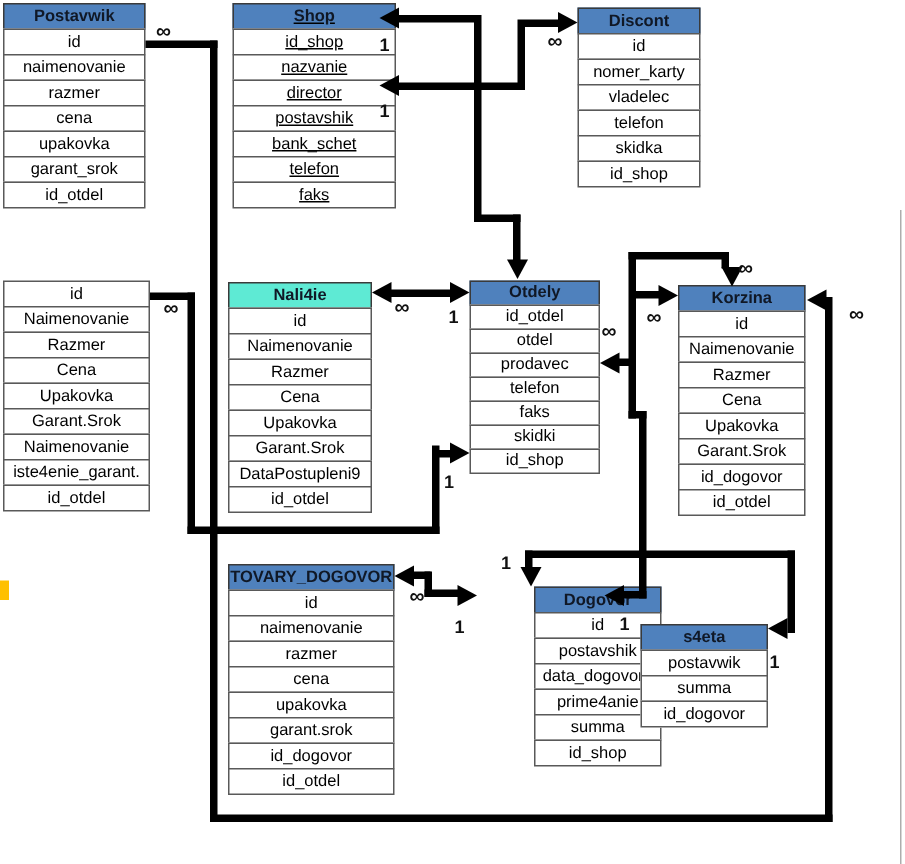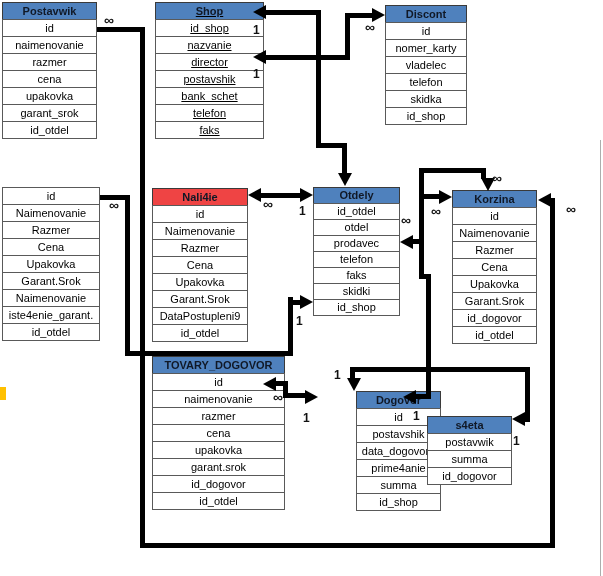--- a/index.html
+++ b/index.html
@@ -60,21 +60,21 @@
       <div class="row" style="height:16px;line-height:16px;">Naimenovanie</div>
       <div class="row" style="height:16px;line-height:16px;">Razmer</div>
       <div class="row" style="height:16px;line-height:16px;">Cena</div>
       <div class="row" style="height:16px;line-height:16px;">Upakovka</div>
       <div class="row" style="height:16px;line-height:16px;">Garant.Srok</div>
       <div class="row" style="height:16px;line-height:16px;">Naimenovanie</div>
       <div class="row" style="height:16px;line-height:16px;">iste4enie_garant.</div>
       <div class="row" style="height:16px;line-height:16px;">id_otdel</div>
     </div>
     <div class="entity" style="left:152px;top:188px;width:96px;">
-      <div class="hdr" style="background:#ef4444;height:16px;line-height:16px;">Nali4ie</div>
+      <div class="hdr" style="background:#5eead4;height:16px;line-height:16px;">Nali4ie</div>
       <div class="row" style="height:16px;line-height:16px;">id</div>
       <div class="row" style="height:16px;line-height:16px;">Naimenovanie</div>
       <div class="row" style="height:16px;line-height:16px;">Razmer</div>
       <div class="row" style="height:16px;line-height:16px;">Cena</div>
       <div class="row" style="height:16px;line-height:16px;">Upakovka</div>
       <div class="row" style="height:16px;line-height:16px;">Garant.Srok</div>
       <div class="row" style="height:16px;line-height:16px;">DataPostupleni9</div>
       <div class="row" style="height:16px;line-height:16px;">id_otdel</div>
     </div>
     <div class="entity" style="left:313px;top:187px;width:87px;">
@@ -91,21 +91,21 @@
       <div class="hdr" style="background:#4f81bd;height:16px;line-height:16px;">Korzina</div>
       <div class="row" style="height:16px;line-height:16px;">id</div>
       <div class="row" style="height:16px;line-height:16px;">Naimenovanie</div>
       <div class="row" style="height:16px;line-height:16px;">Razmer</div>
       <div class="row" style="height:16px;line-height:16px;">Cena</div>
       <div class="row" style="height:16px;line-height:16px;">Upakovka</div>
       <div class="row" style="height:16px;line-height:16px;">Garant.Srok</div>
       <div class="row" style="height:16px;line-height:16px;">id_dogovor</div>
       <div class="row" style="height:16px;line-height:16px;">id_otdel</div>
     </div>
-    <div class="entity" style="left:152px;top:356px;width:133px;">
+    <div class="entity" style="left:152px;top:376px;width:111px;">
       <div class="hdr" style="background:#4f81bd;height:16px;line-height:16px;">TOVARY_DOGOVOR</div>
       <div class="row" style="height:16px;line-height:16px;">id</div>
       <div class="row" style="height:16px;line-height:16px;">naimenovanie</div>
       <div class="row" style="height:16px;line-height:16px;">razmer</div>
       <div class="row" style="height:16px;line-height:16px;">cena</div>
       <div class="row" style="height:16px;line-height:16px;">upakovka</div>
       <div class="row" style="height:16px;line-height:16px;">garant.srok</div>
       <div class="row" style="height:16px;line-height:16px;">id_dogovor</div>
       <div class="row" style="height:16px;line-height:16px;">id_otdel</div>
     </div>

